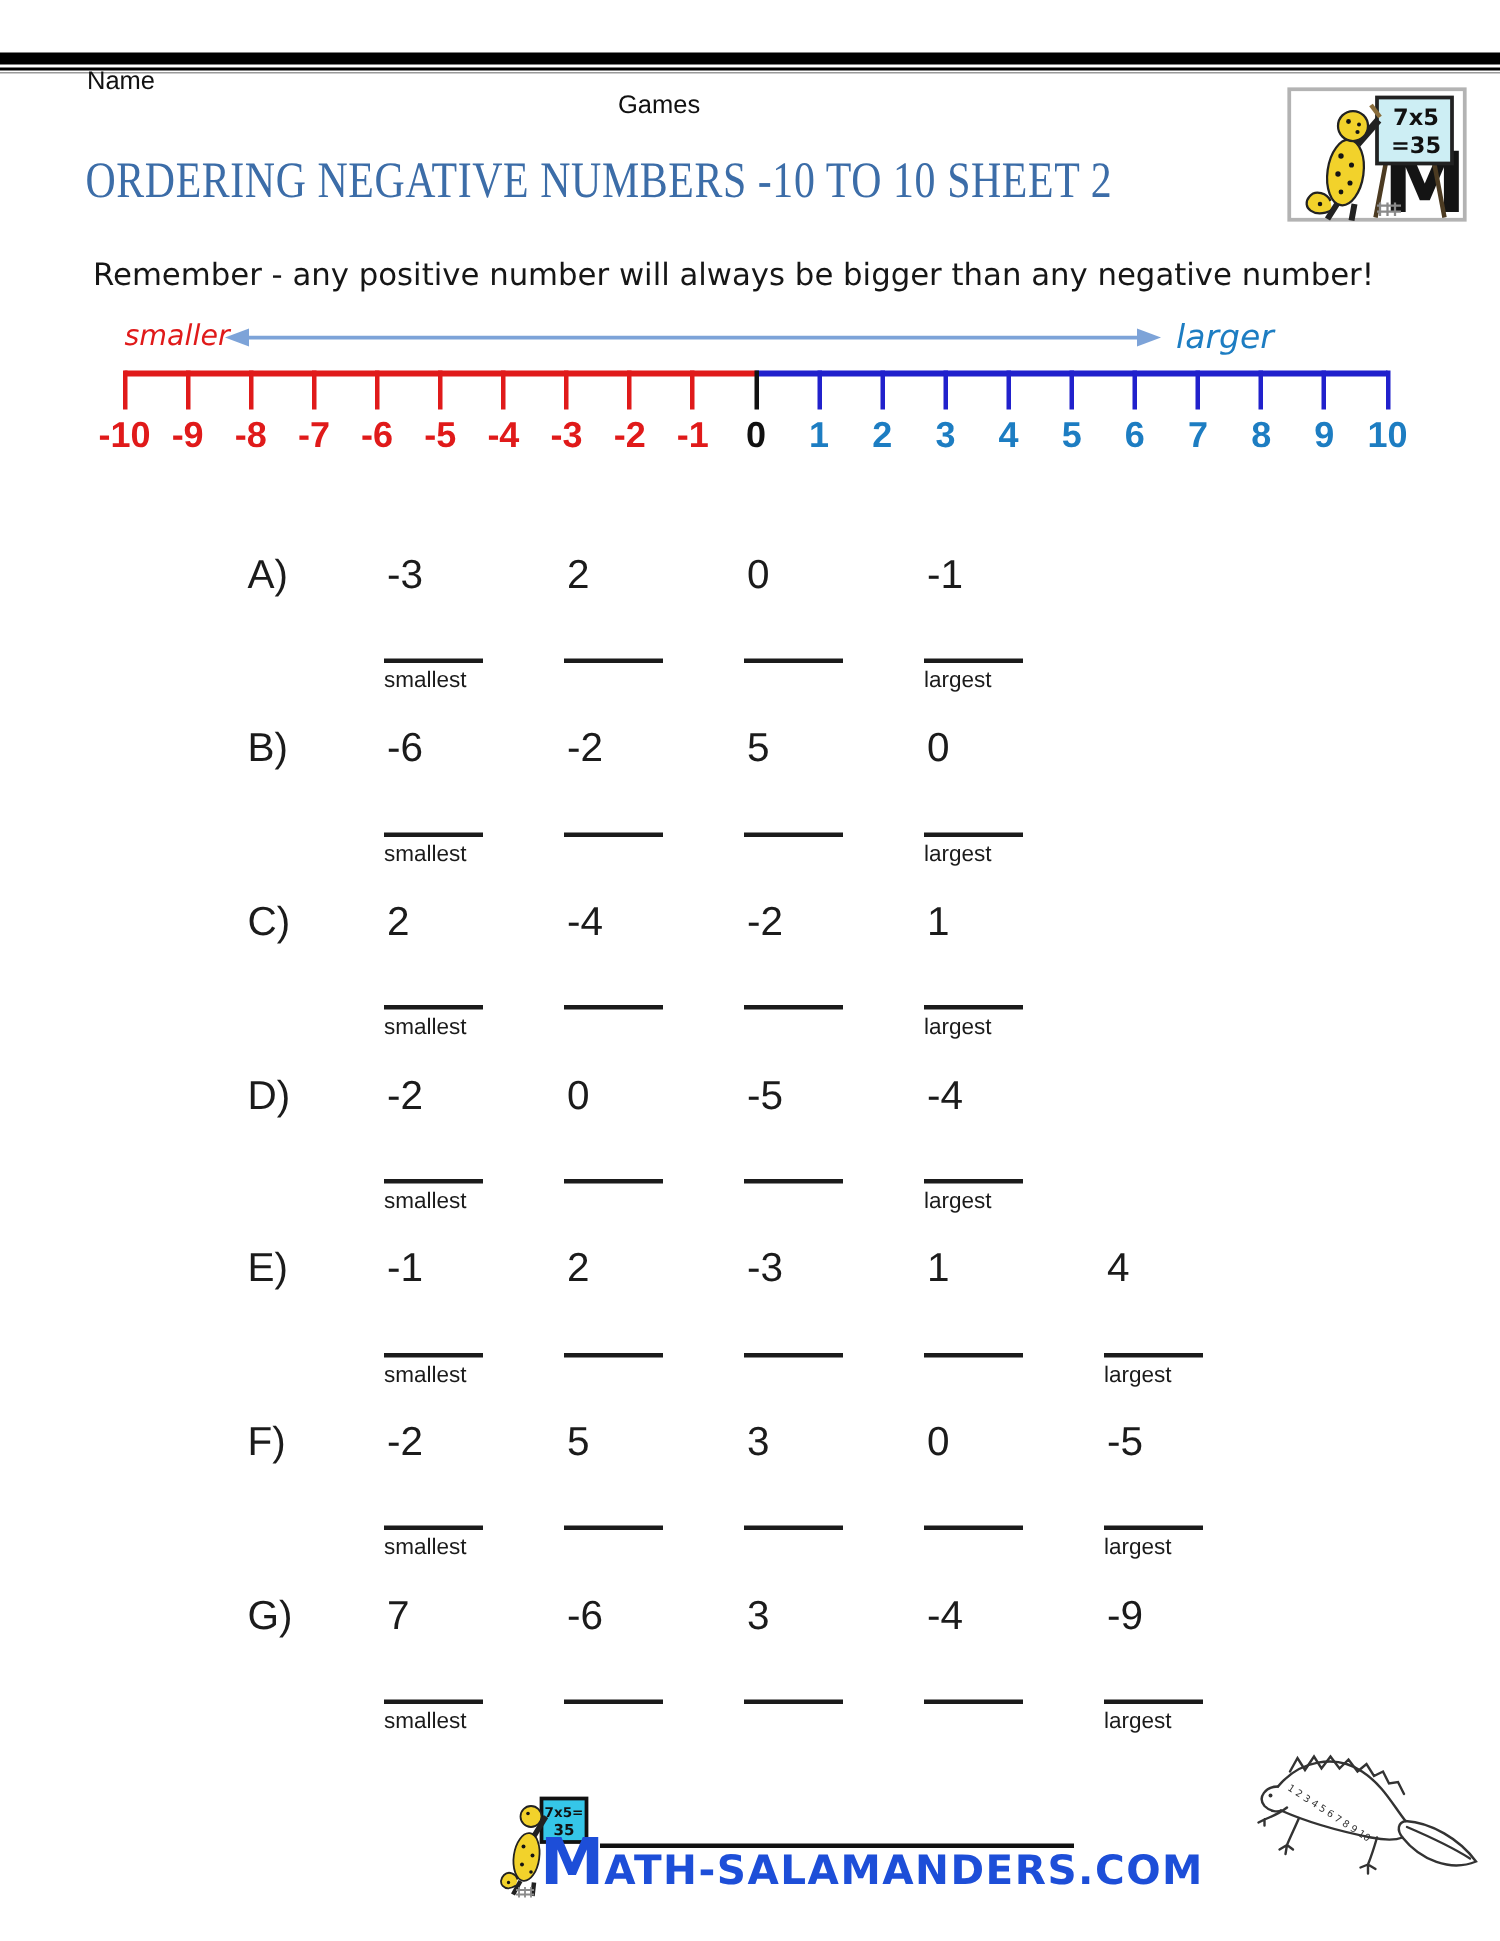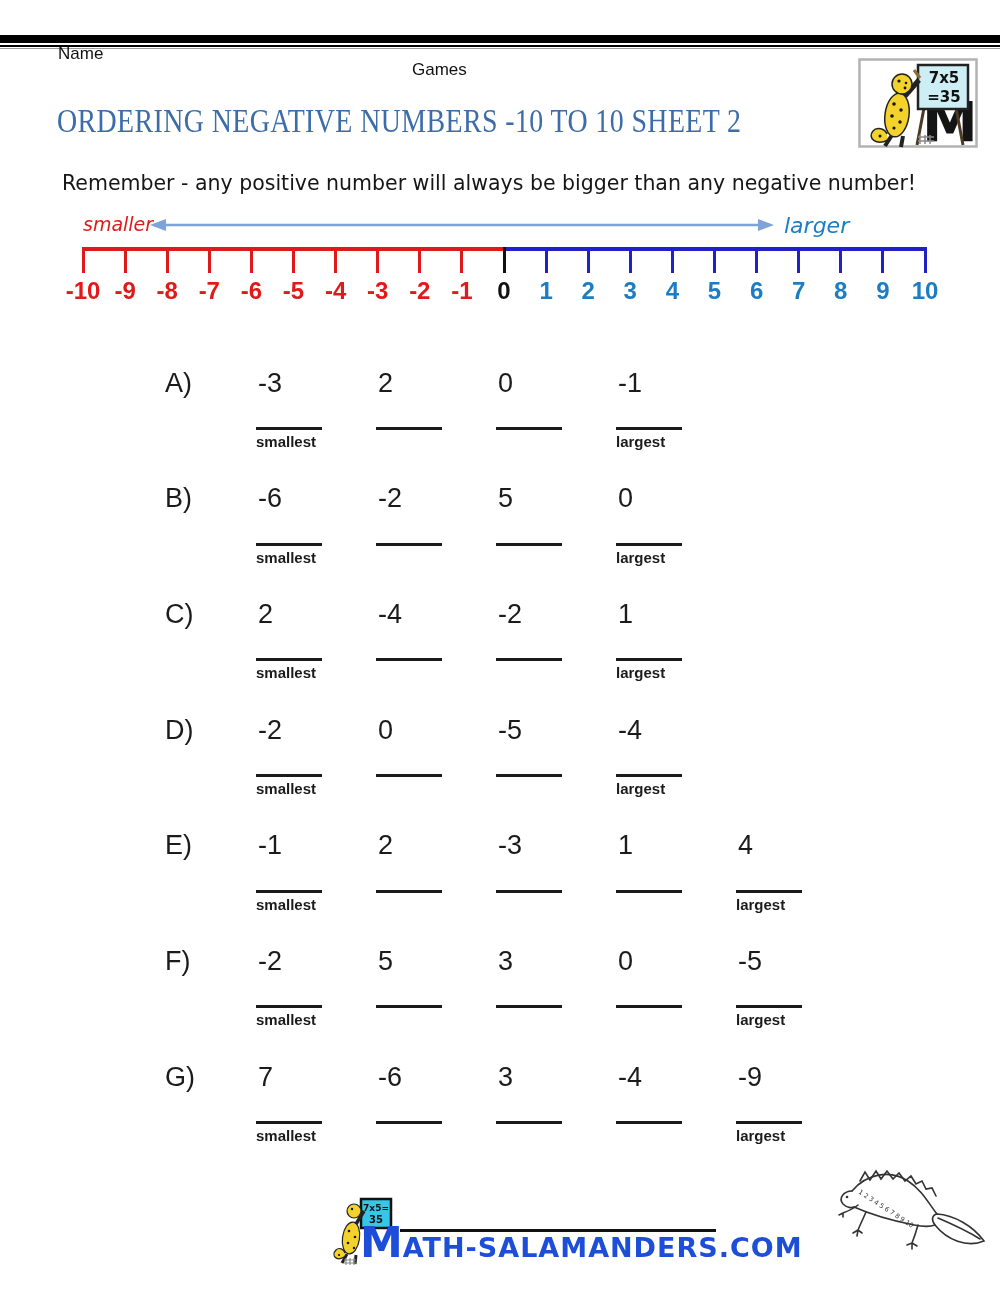--- a/index.html
+++ b/index.html
@@ -48,21 +48,21 @@
 
   .instruction{position:absolute;left:62px;top:329px;margin:0;font-size:23px;font-style:italic;
                color:#161616;font-family:"DejaVu Sans",sans-serif;letter-spacing:0.4px;white-space:nowrap;}
 
   #problems{position:absolute;left:0;top:359px;width:1000px;}
   .problem{height:111.7px;padding-top:4px;}
   .nums{display:flex;padding-left:165px;height:40px;align-items:center;
         font-size:27px;color:#1b1b1b;}
   .plabel{width:93px;}
   .ncell{width:120px;}
-  .blanks{display:flex;padding-left:256px;margin-top:24px;font-weight:bold;}
+  .blanks{display:flex;padding-left:256px;margin-top:36px;}
   .bcell{width:120px;}
   .bline{width:66px;border-top:3px solid #1b1b1b;height:0;}
   .bl-label{font-size:15px;margin-top:3px;color:#1b1b1b;}
 
   .footer{position:absolute;top:1197px;left:0;width:100%;}
   .footer-box{position:relative;width:380px;height:84px;margin:0 auto;left:8px;}
   .mini-logo{position:absolute;left:12px;top:0;}
   .tagline{position:absolute;left:100px;top:11px;font-size:14px;font-weight:bold;color:#111;
            font-family:"DejaVu Sans",sans-serif;white-space:nowrap;}
   .frule{position:absolute;left:82px;top:32px;width:316px;height:2px;background:#111;

